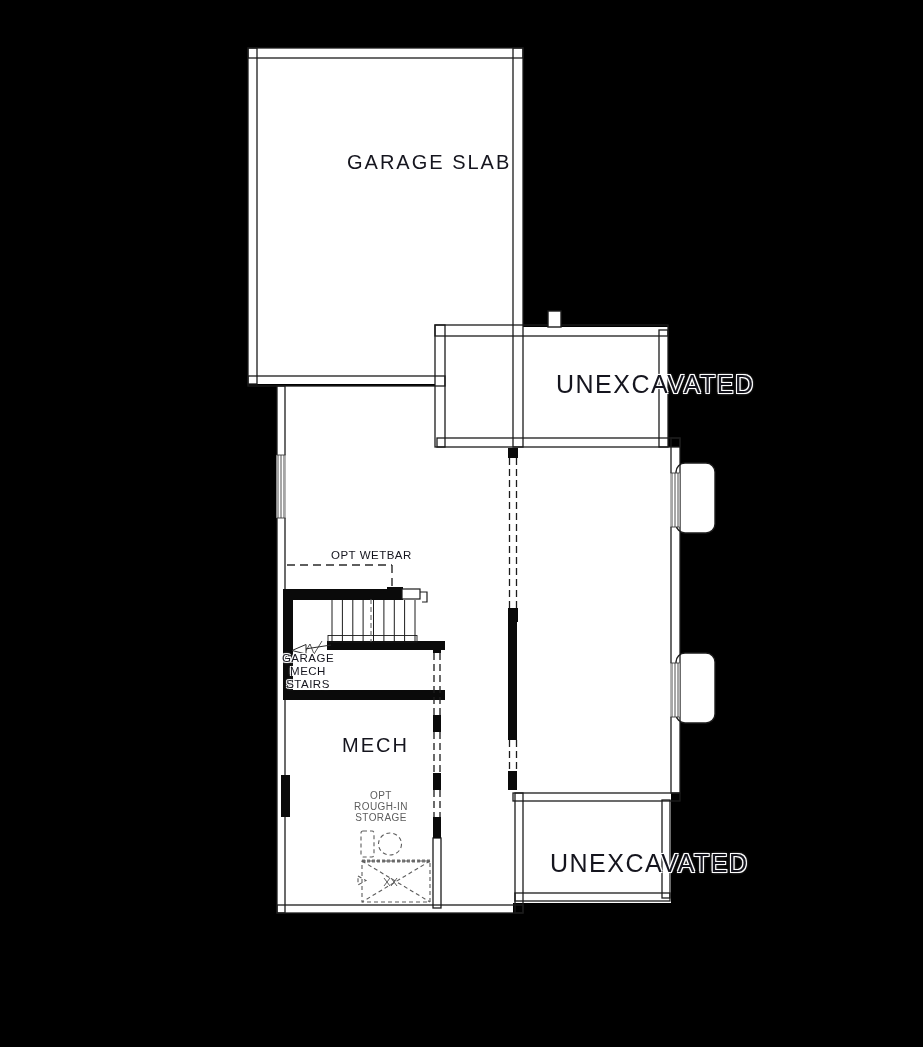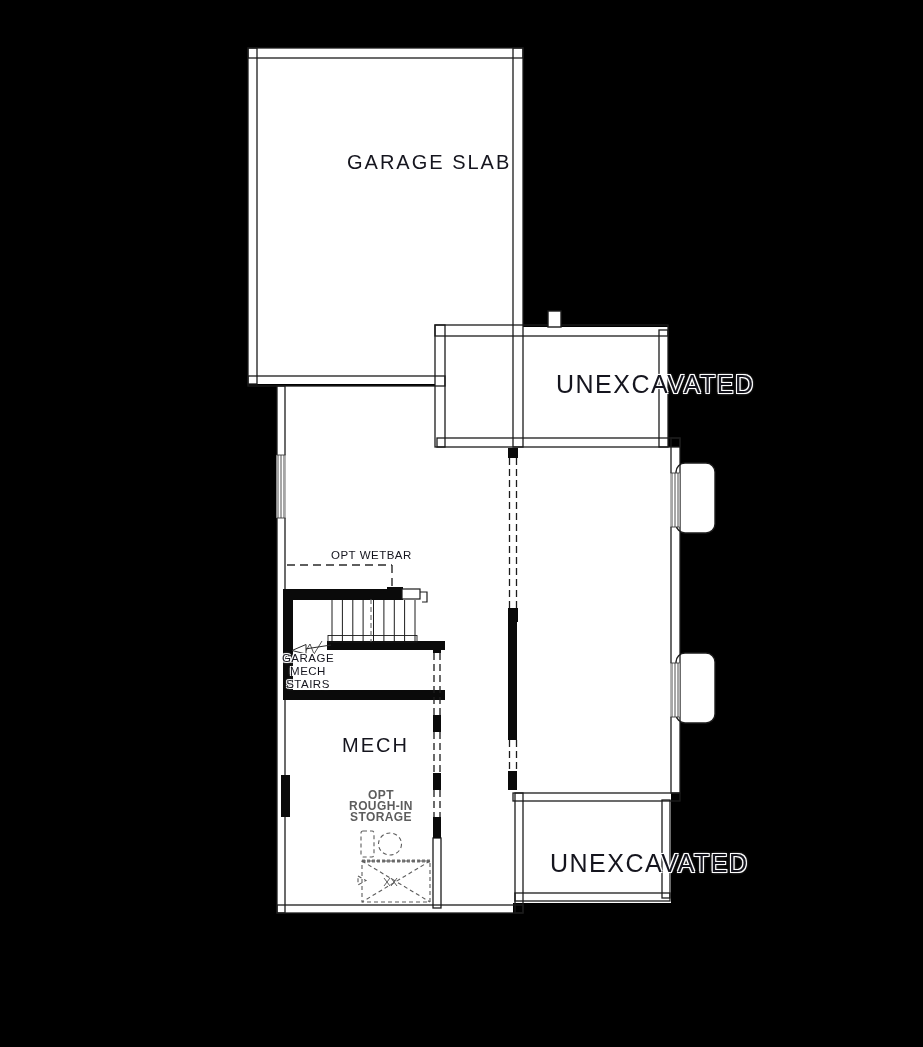--- a/index.html
+++ b/index.html
@@ -14,21 +14,21 @@
   .lbl{
     position:absolute;
     color:#15151e;
     white-space:nowrap;
     text-shadow:-1px -1px 0 #fff,1px -1px 0 #fff,-1px 1px 0 #fff,1px 1px 0 #fff,0 0 3px #fff;
   }
   .lbl-big{font-size:20px;letter-spacing:2px;}
   .lbl-mid{font-size:25px;letter-spacing:1.5px;}
   .lbl-small{font-size:11.5px;letter-spacing:0.5px;}
   .lbl-center{text-align:center;}
-  .lbl-muted{color:#5d5d5d;font-size:12px;line-height:11px;letter-spacing:0.4px;text-shadow:none;font-weight:bold;}
+  .lbl-muted{color:#5d5d5d;font-size:10px;line-height:11px;letter-spacing:0.4px;text-shadow:none;}
   .tight{line-height:13px;}
 </style>
 </head>
 <body>
 
 <div id="canvas">
 
   <svg id="plan-svg" width="923" height="1047" viewBox="0 0 923 1047" xmlns="http://www.w3.org/2000/svg">
 
     <g fill="#ffffff" stroke="none">

